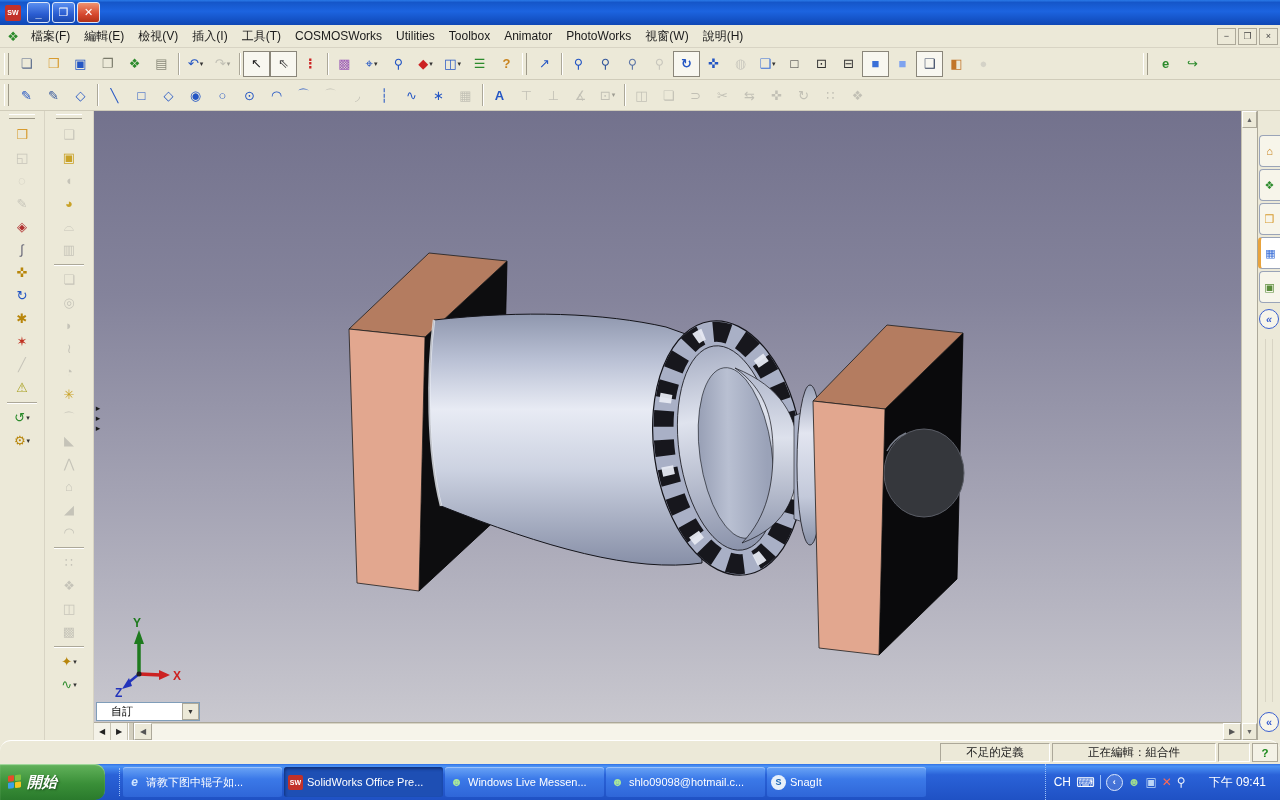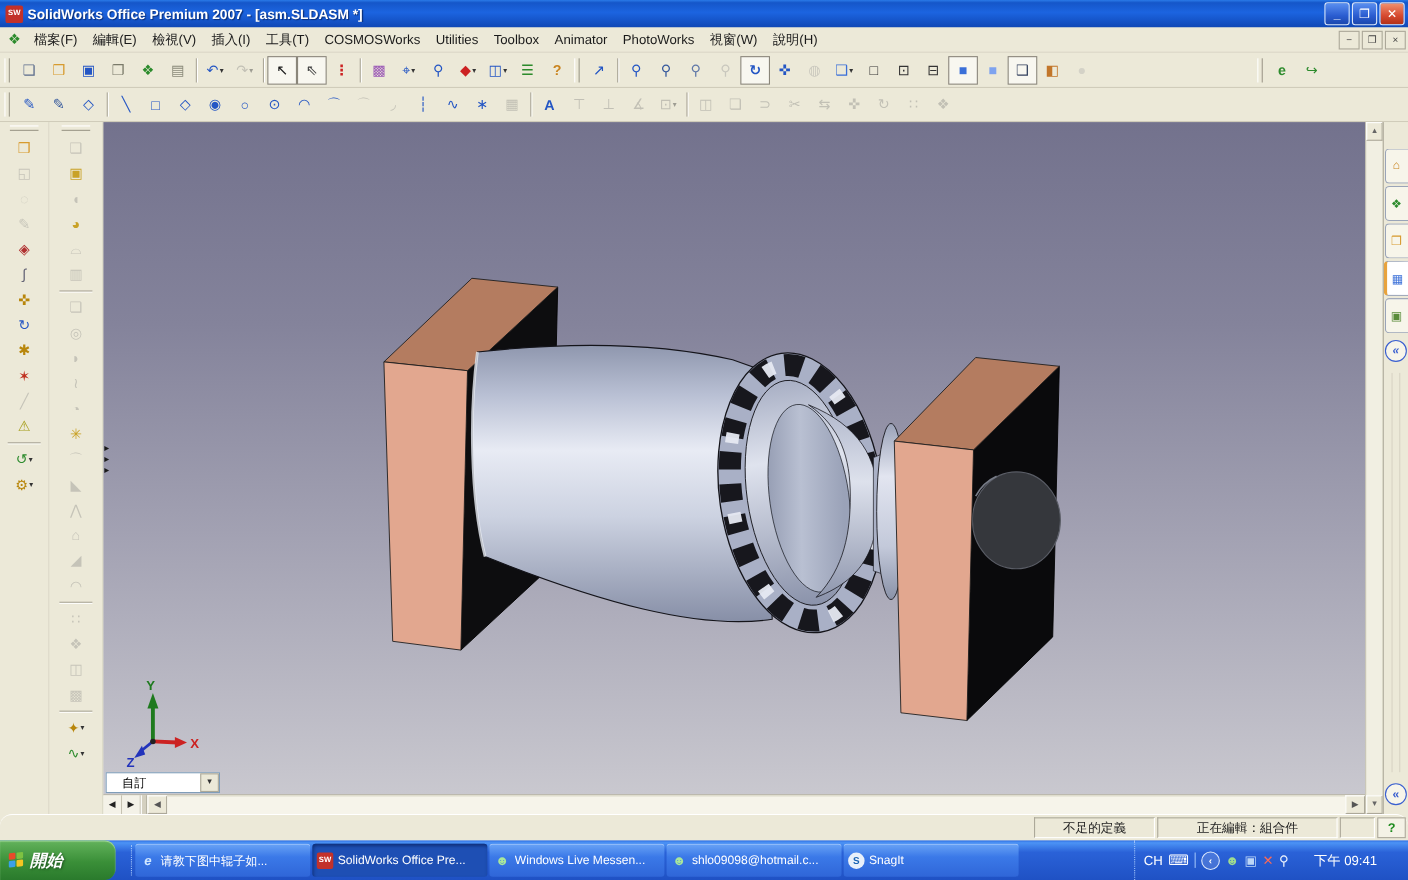--- a/index.html
+++ b/index.html
@@ -111,37 +111,36 @@
   .winflag b{border-radius:1px;}
   .winflag b:nth-child(1){background:#e84b2a;}.winflag b:nth-child(2){background:#7ec242;}
   .winflag b:nth-child(3){background:#3aa0e8;}.winflag b:nth-child(4){background:#f4c522;}
   .qlaunch{width:12px;border-right:1px dotted #9cc0f8;margin:4px 2px;}
   .task{width:151px;margin:3px 1px;border-radius:3px;display:flex;align-items:center;gap:4px;padding:0 4px;
     background:linear-gradient(180deg,#6aa4f6,#3b79e8 40%,#2f66d8);box-shadow:inset 0 1px 0 #9cc2fa;
     color:#fff;font-size:11px;cursor:pointer;overflow:hidden;}
   .task.active{background:#1e4fb4;box-shadow:inset 1px 2px 3px #10307a;}
   .task .ticon{width:15px;height:15px;flex:none;display:flex;align-items:center;justify-content:center;font-size:12px;}
   .task .tlabel{white-space:nowrap;overflow:hidden;}
-  .tray{margin-left:auto;display:flex;align-items:center;gap:5px;padding:0 28px 0 8px;
+  .tray{margin-left:auto;display:flex;align-items:center;gap:5px;padding:0 14px 0 8px;
     border-left:1px dotted #9cc0f8;color:#fff;font-size:12px;}
   .traychev{width:15px;height:15px;border-radius:50%;border:1px solid #dce8fc;display:flex;align-items:center;
     justify-content:center;font-size:9px;font-weight:700;background:rgba(255,255,255,.15);cursor:pointer;}
   .trayicon{font-size:12px;cursor:pointer;}
   .traykbd{font-size:13px;}
   .traybar{width:1px;height:14px;background:#9cc0f8;}
   .clock{margin-left:18px;white-space:nowrap;}
 </style>
 </head>
 <body>
 
 <div class="app">
 
   <div class="titlebar">
     <span class="appicon">SW</span>
-    <span class="titletext">SolidWorks Office Premium 2007 - [asm.SLDASM *]</span>
     <span class="winbtn">_</span>
     <span class="winbtn">❐</span>
     <span class="winbtn close">✕</span>
   </div>
 
   <div class="menubar">
     <span class="menuicon">❖</span>
     <span style="display:flex;align-items:center;text-align:center;">
 
     <span class="mitem">檔案(F)</span>

